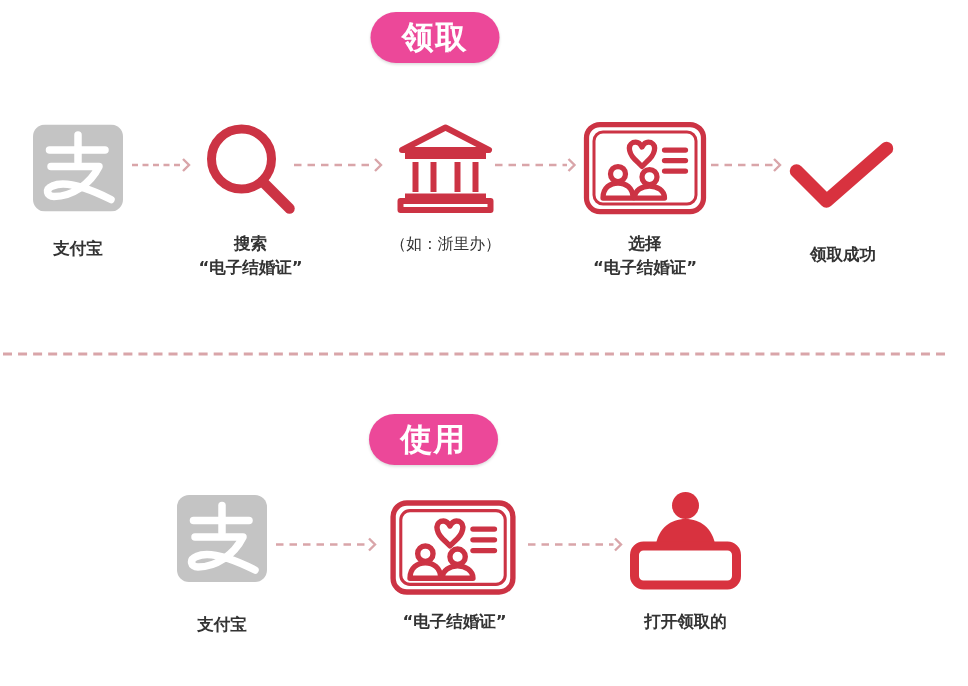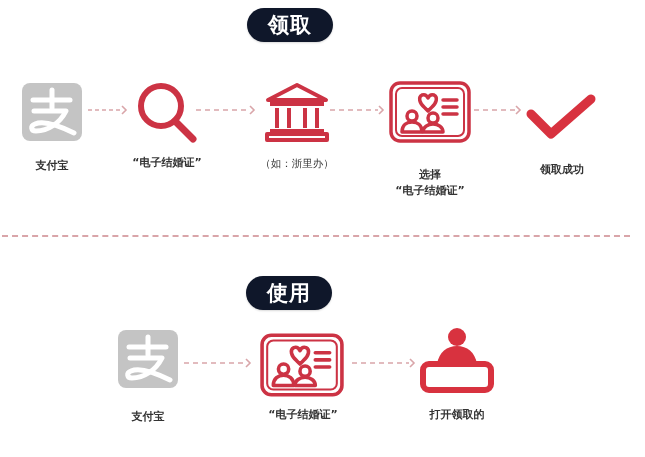--- a/index.html
+++ b/index.html
@@ -4,21 +4,21 @@
   <style>
     html, body { margin: 0; padding: 0; }
     body {
       width: 645px; height: 457px; position: relative; overflow: hidden;
       background: #ffffff;
       font-family: "DejaVu Sans", "Liberation Sans", sans-serif;
       color: #333333;
     }
     .badge {
       position: absolute; height: 34px; width: 86px;
-      background: #0f172a; border-radius: 17px;
+      background: #ec4899; border-radius: 17px;
       color: #ffffff; font-weight: bold; font-size: 21px;
       display: flex; align-items: center; justify-content: center;
       letter-spacing: 1px;
       box-shadow: 0 1px 2px rgba(0,0,0,0.15);
     }
     .icon { position: absolute; }
     .label {
       position: absolute; text-align: center; font-size: 11px; line-height: 16px;
       color: #333333; white-space: nowrap; font-weight: bold;
     }
@@ -115,26 +115,27 @@
 <div class="icon" style="left:524px; top:92px; width:74px; height:52px;">
   <svg width="74" height="52" viewBox="0 0 74 52">
     <path d="M7 22 L27 42 L67 7" stroke="#d8323f" stroke-width="9" fill="none" stroke-linecap="round" stroke-linejoin="round"></path>
   </svg>
 </div>
 
 <div class="label" style="left:22px; top:158px; width:60px;">
   <div>支付宝</div>
 </div>
 <div class="label" style="left:112px; top:155px; width:110px;">
+  <div>搜索</div>
   <div>“电子结婚证”</div>
 </div>
 <div class="label small" style="left:232px; top:156px; width:130px;">
   <div>（如：浙里办）</div>
 </div>
-<div class="label" style="left:375px; top:155px; width:110px;margin-top:12px;">
+<div class="label" style="left:375px; top:155px; width:110px;">
   <div>选择</div>
   <div>“电子结婚证”</div>
 </div>
 <div class="label" style="left:520px; top:162px; width:84px;">
   <div>领取成功</div>
 </div>
 
 <div class="divider"></div>
 
 <div class="badge" style="left:246px; top:276px;">使用</div>

